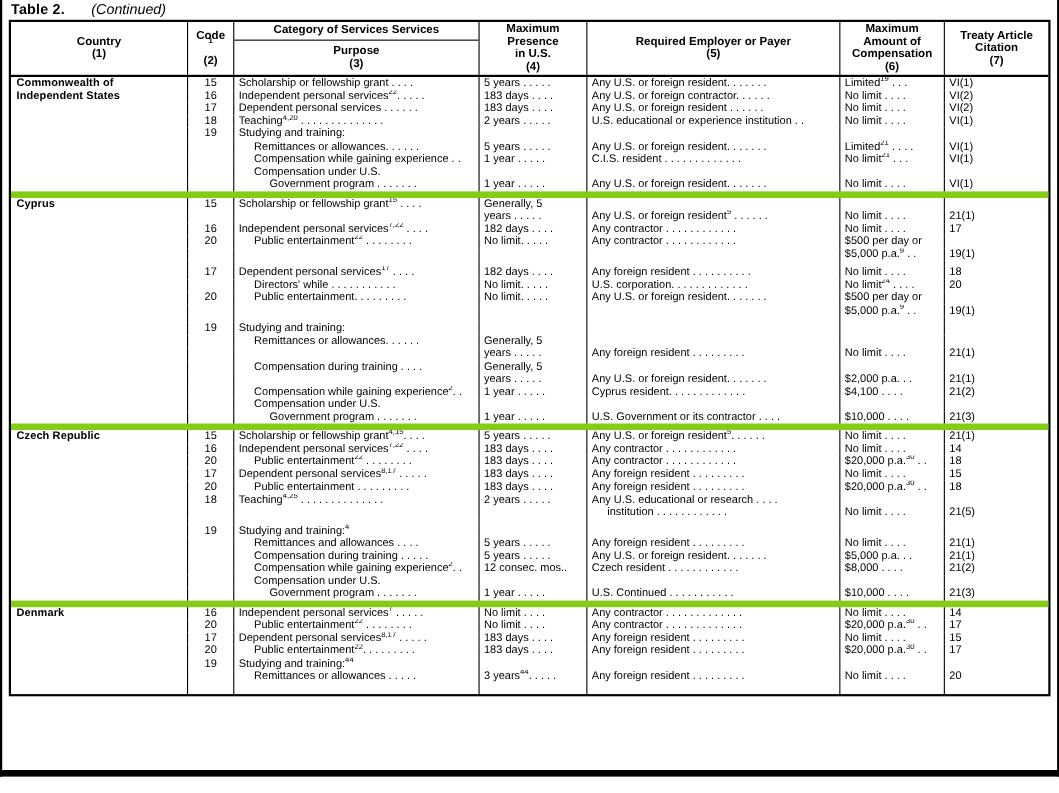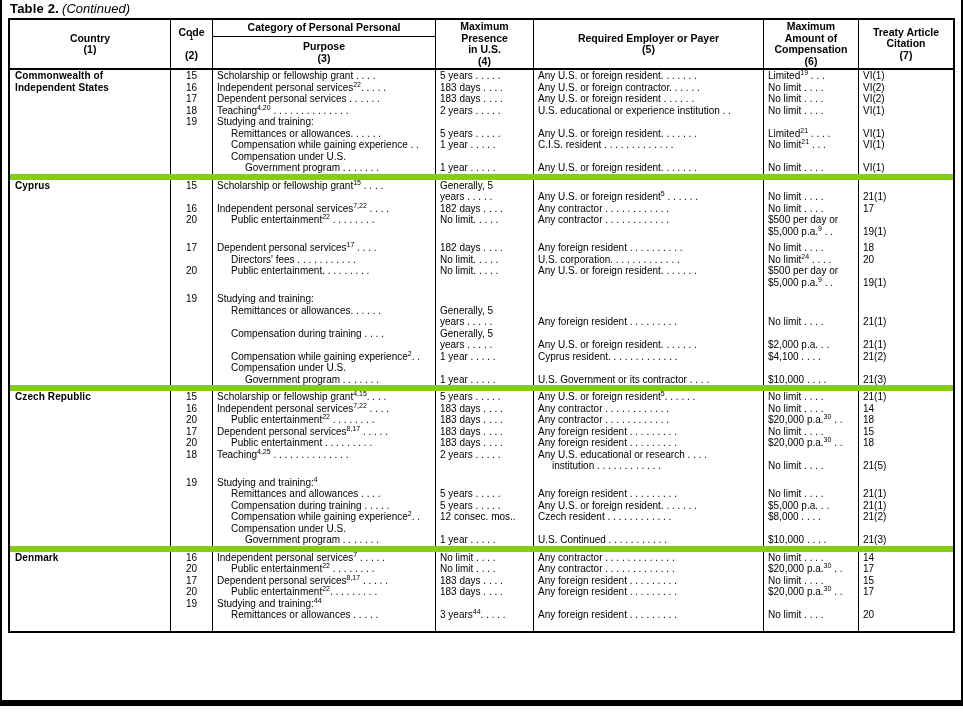--- a/index.html
+++ b/index.html
@@ -8,21 +8,21 @@
     font-family:"Liberation Sans",sans-serif;color:#000;overflow:hidden;
   }
   *{box-sizing:border-box;}
   .page-frame{
     position:absolute;left:0;top:0;width:963px;height:706px;
     border-left:2px solid #000;border-right:2px solid #000;border-bottom:6px solid #000;
     pointer-events:none;
   }
   .title{position:absolute;left:10px;top:1px;font-size:13px;white-space:nowrap;}
   .title .t-label{font-weight:bold;letter-spacing:.2px;}
-  .title .t-cont{font-style:italic;margin-left:3px;}
+  .title .t-cont{font-style:italic;margin-left:24px;}
 
   .tbl{
     position:absolute;left:8px;top:18px;width:947px;
     border:2px solid #000;background:#fff;
   }
   .grid7{display:grid;grid-template-columns:160px 42px 223px 98px 230px 95px 95px;}
 
   
   .hdr{border-bottom:2px solid #000;height:50px;font-weight:bold;text-align:center;}
   .hdr > div{border-left:1px solid #000;display:flex;flex-direction:column;align-items:center;justify-content:center;
@@ -56,21 +56,21 @@
 
 <div class="title">
   <span class="t-label">Table 2.</span><span class="t-cont">(Continued)</span>
 </div>
 
 <div class="tbl">
   <div class="hdr grid7">
     <div>Country<br>(1)</div>
     <div>Code<sup>1</sup><br>(2)</div>
     <div class="hcat">
-      <div class="cat-top">Category of Personal Personal</div>
+      <div class="cat-top">Category of Services Services</div>
       <div class="cat-bot">Purpose<br>(3)</div>
     </div>
     <div>Maximum<br>Presence<br>in U.S.<br>(4)</div>
     <div>Required Employer or Payer<br>(5)</div>
     <div>Maximum<br>Amount of<br>Compensation<br>(6)</div>
     <div>Treaty Article<br>Citation<br>(7)</div>
   </div>
   <div id="tbody">
       <div class="block">
         <div class="line grid7">
@@ -215,21 +215,21 @@
           <div class="c-code">17</div>
           <div>Dependent personal services<sup>17</sup> . . . .</div>
           <div>182 days . . . .</div>
           <div>Any foreign resident . . . . . . . . . .</div>
           <div>No limit . . . .</div>
           <div>18</div>
         </div>
         <div class="line grid7">
           <div class="c-country nm2"></div>
           <div class="c-code"></div>
-          <div class="ind1">Directors' fees . . . . . . . . . . .</div>
+          <div class="ind1">Directors' while . . . . . . . . . . .</div>
           <div>No limit. . . . .</div>
           <div>U.S. corporation. . . . . . . . . . . . .</div>
           <div>No limit<sup>24</sup> . . . .</div>
           <div>20</div>
         </div>
         <div class="line grid7">
           <div class="c-country nm2"></div>
           <div class="c-code">20</div>
           <div class="ind1">Public entertainment. . . . . . . . .</div>
           <div>No limit. . . . .</div>

